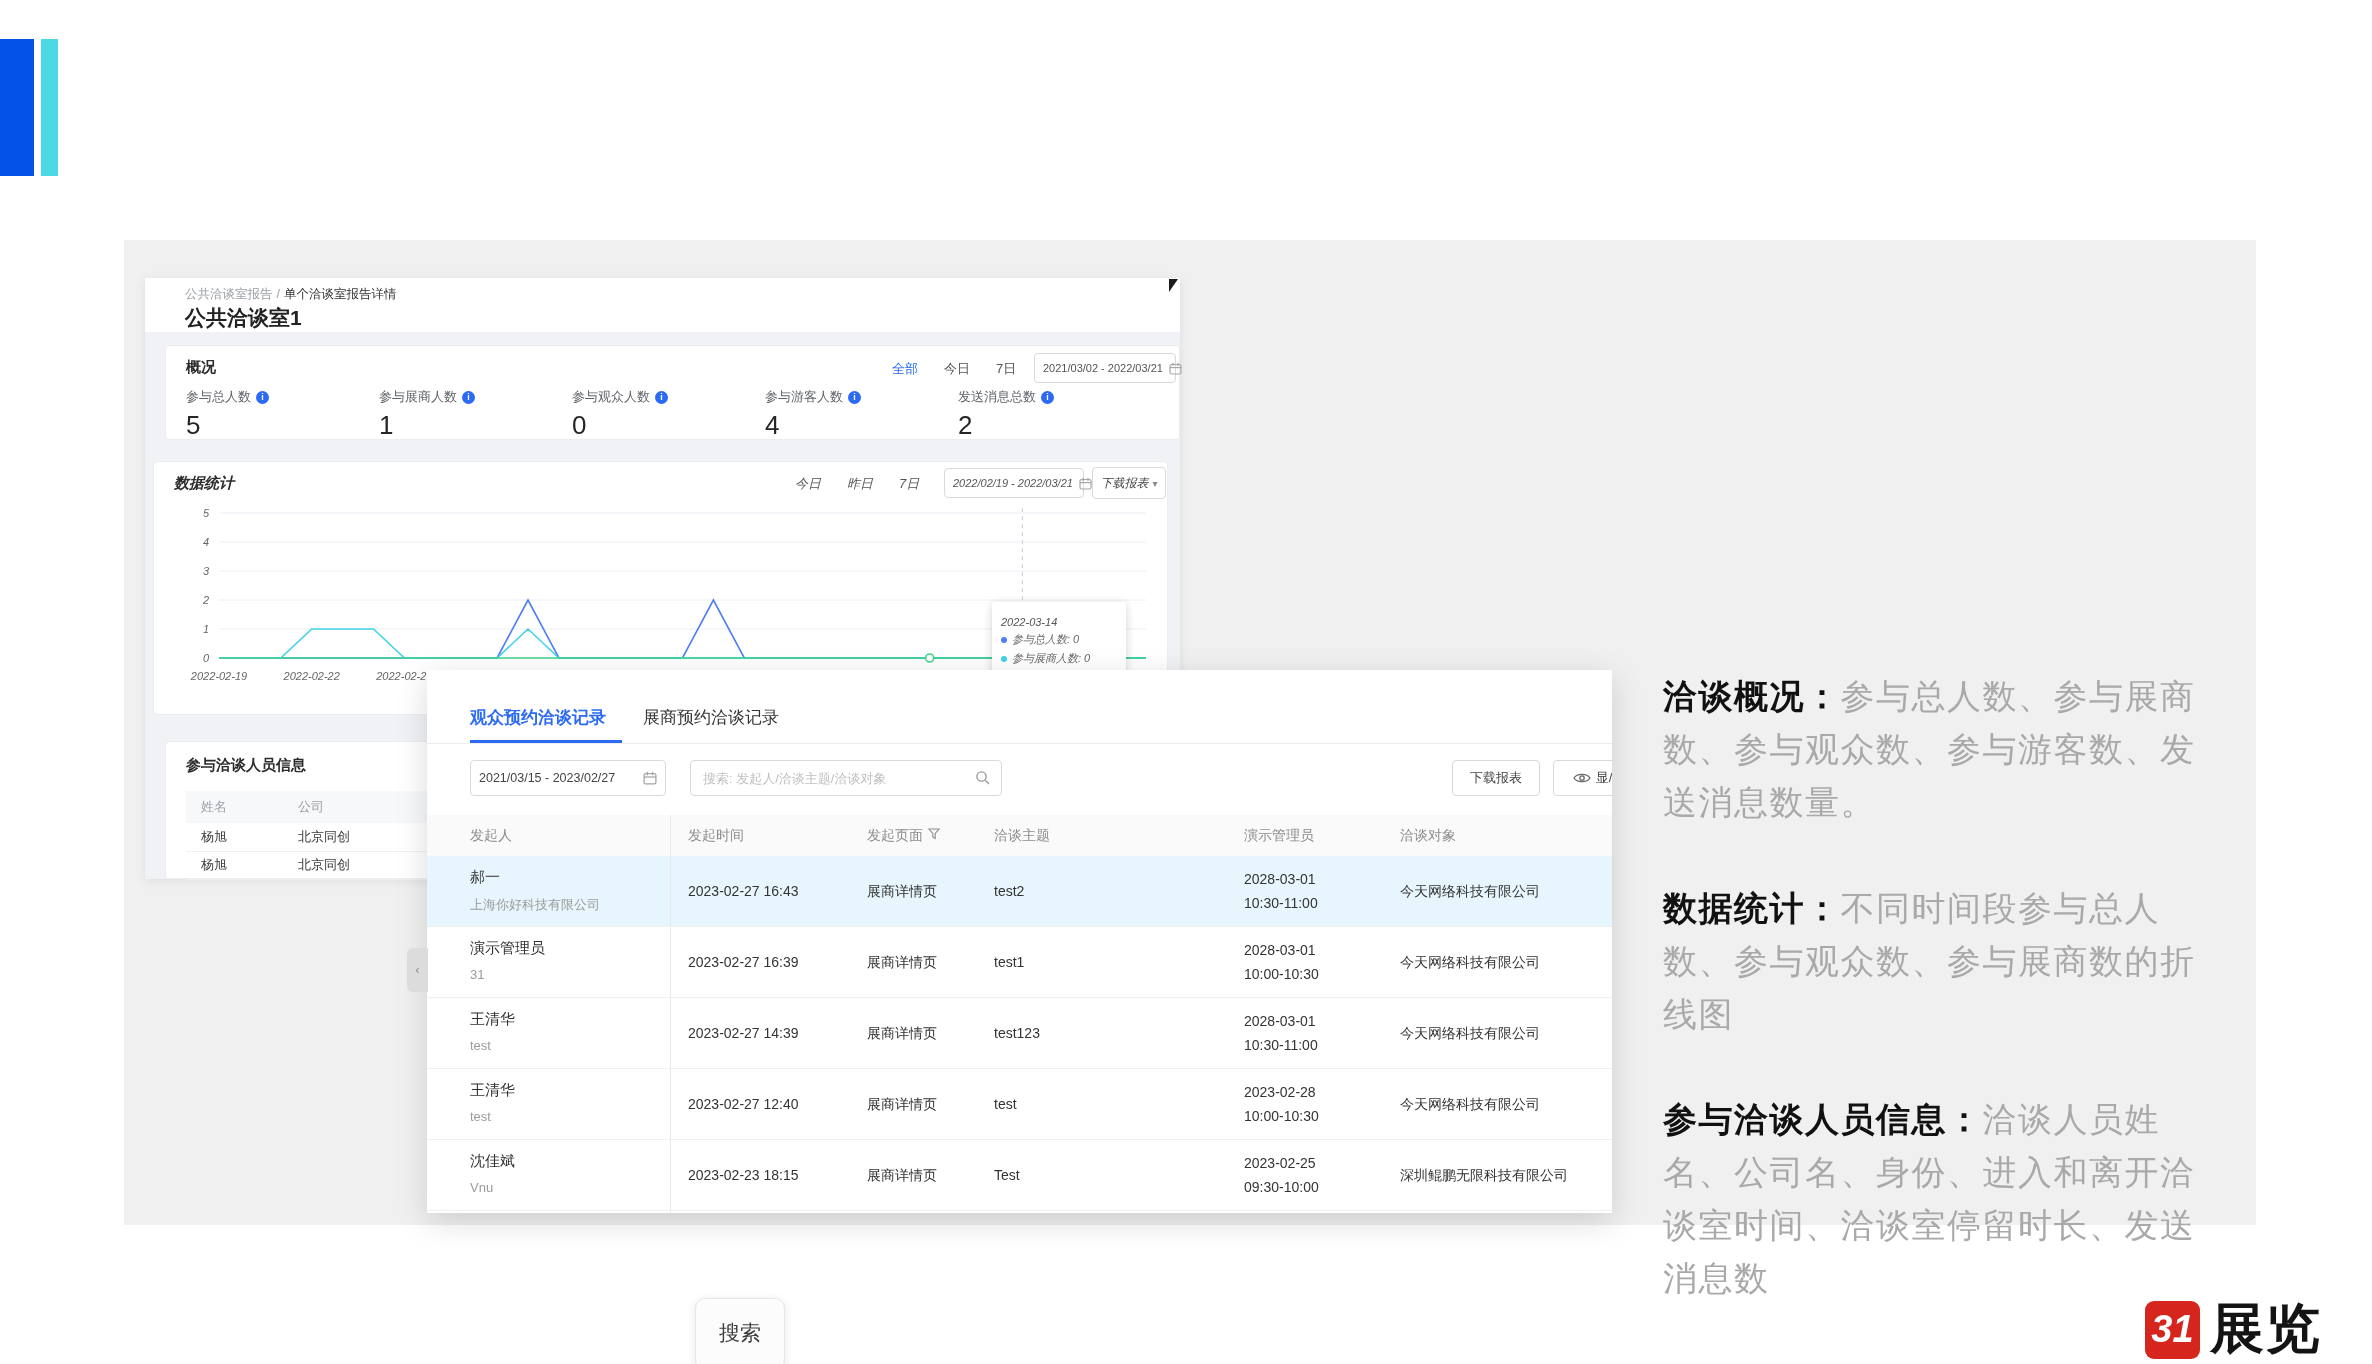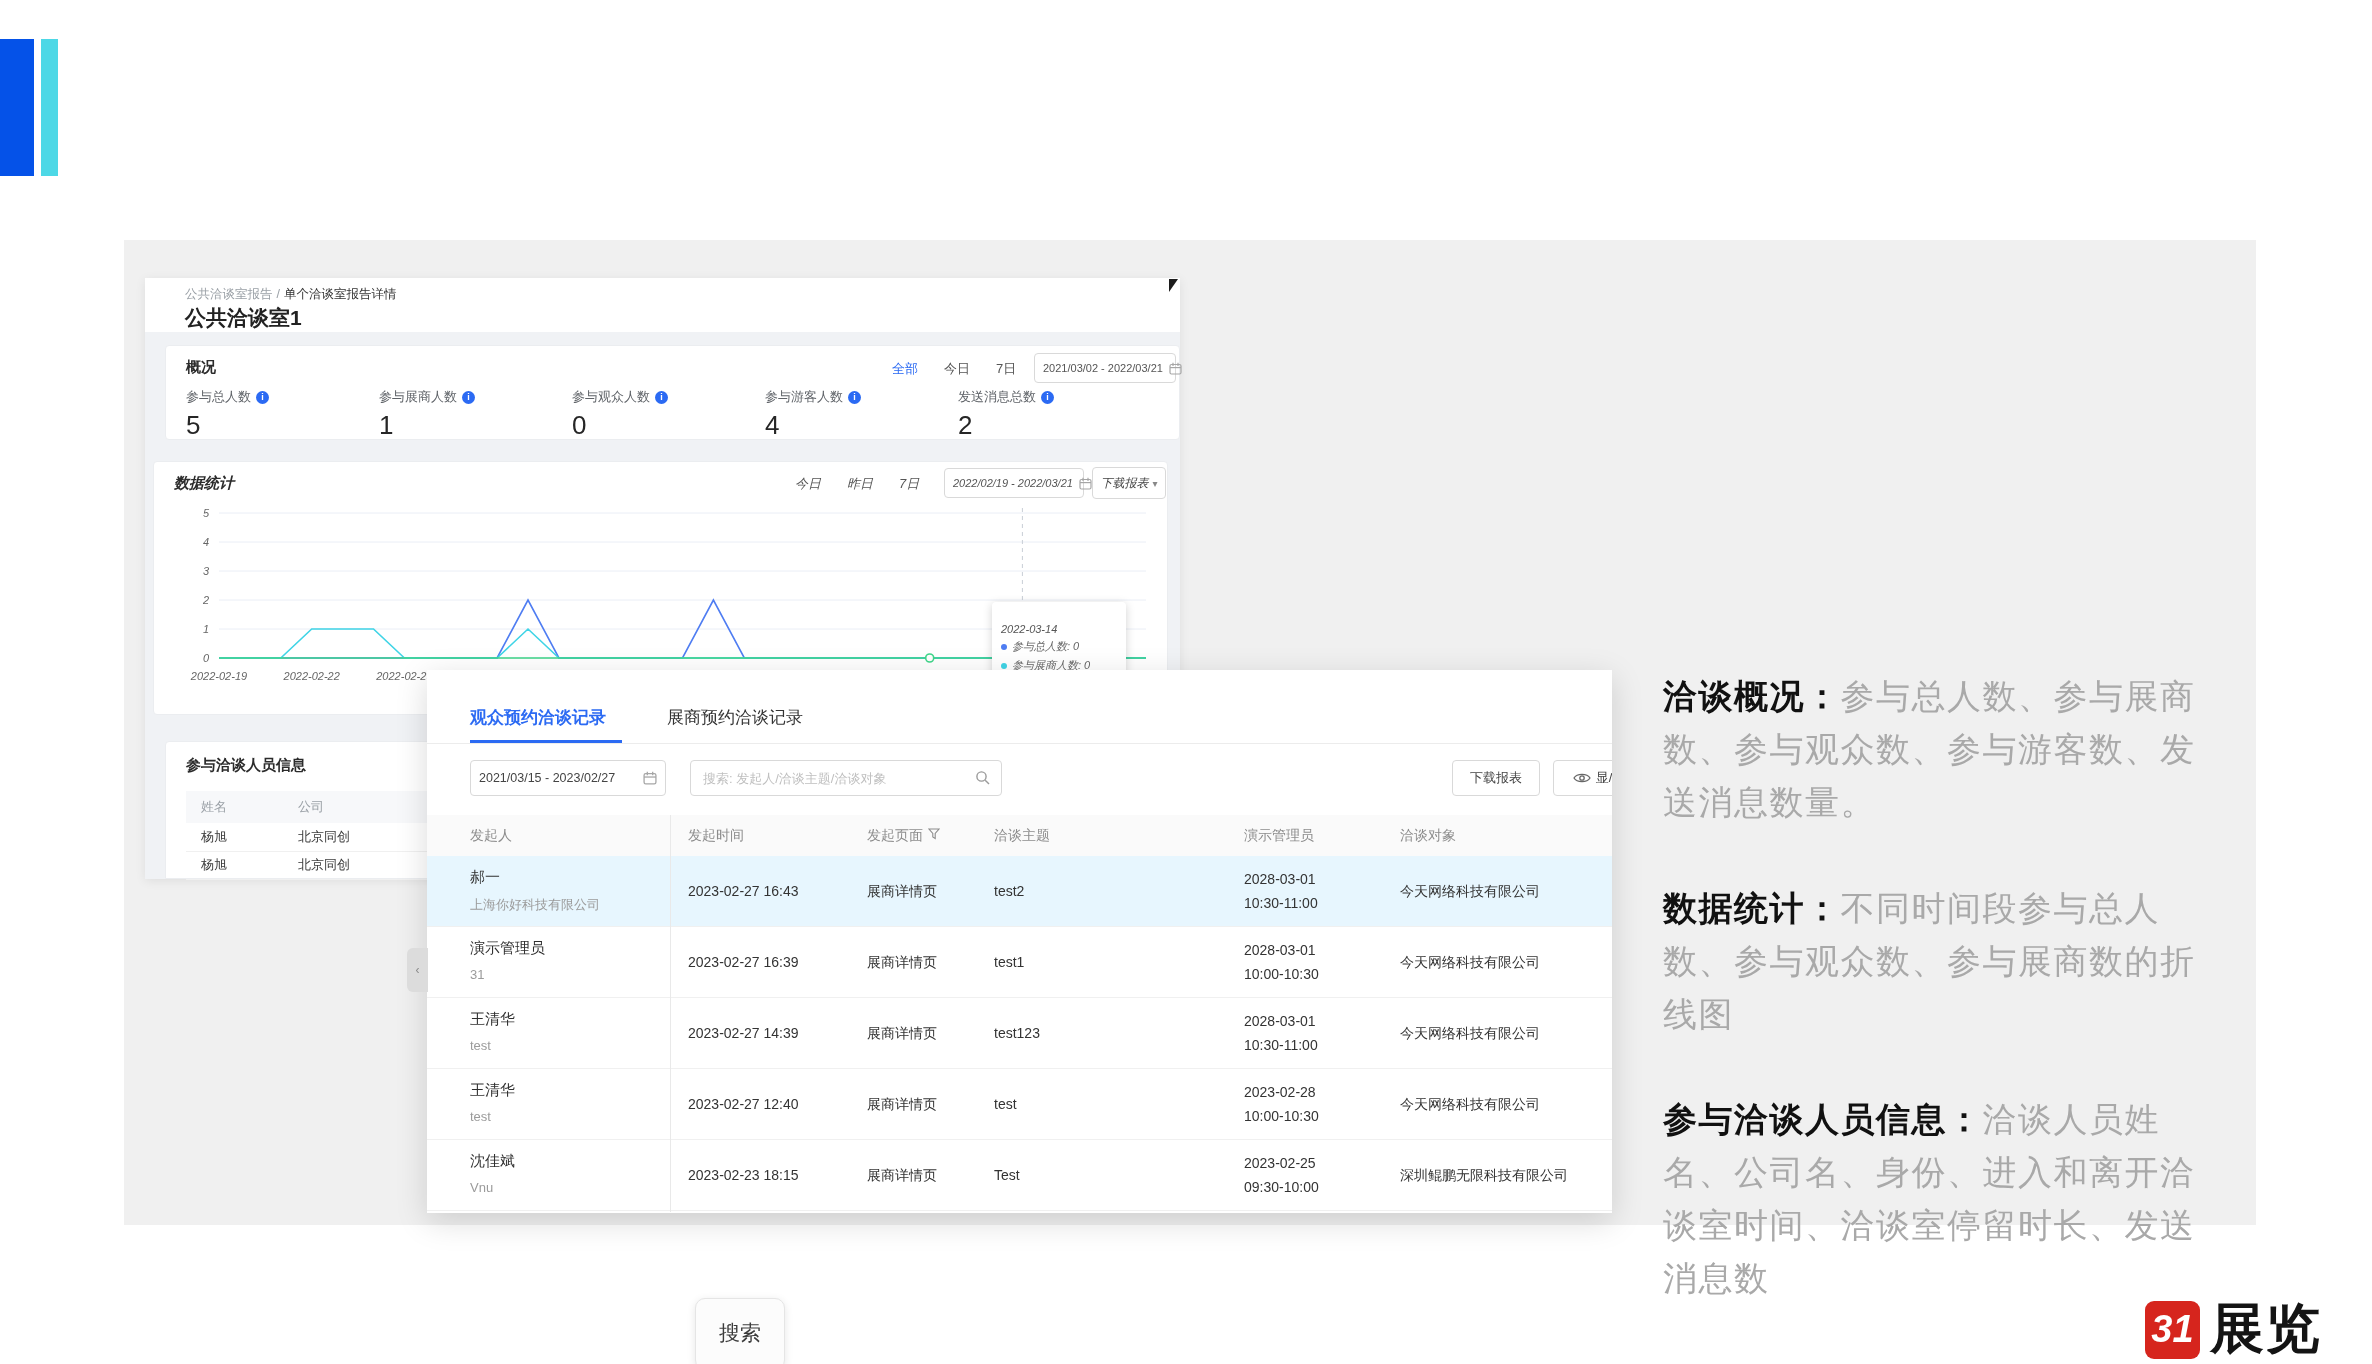--- a/index.html
+++ b/index.html
@@ -34,21 +34,21 @@
   
   .stats-row{position:absolute;left:20px;top:42px;display:flex;}
   .stat{width:193px;}
   .stat-label{font-size:13px;color:#5f6368;display:flex;align-items:center;}
   .info-dot{display:inline-block;width:13px;height:13px;border-radius:50%;background:#2b6af3;color:#fff;
             font-size:9px;font-weight:bold;text-align:center;line-height:13px;margin-left:5px;}
   .stat-value{font-size:26px;color:#262626;font-weight:500;margin-top:4px;}
   
   .chart-svg{position:absolute;left:0;top:40px;}
   .tooltip{position:absolute;left:838px;top:140px;width:116px;background:#fff;border-radius:4px;
-           box-shadow:0 2px 10px rgba(0,0,0,.18);padding:21px 9px;font-size:11px;color:#555;z-index:2;}
+           box-shadow:0 2px 10px rgba(0,0,0,.18);padding:14px 9px;font-size:11px;color:#555;z-index:2;}
   .tt-row{display:flex;align-items:center;margin-top:4px;white-space:nowrap;color:#666;}
   .tt-dot{width:6px;height:6px;border-radius:50%;margin-right:5px;flex:none;}
   
   .p-table-head{position:absolute;left:20px;top:49px;width:975px;height:32px;background:#f7f8fa;
                 font-size:13px;color:#9aa0a6;line-height:32px;}
   .p-row{position:absolute;left:20px;width:975px;height:28px;border-bottom:1px solid #f0f0f0;
          font-size:13px;color:#3c3c3c;line-height:28px;}
   .p-cell-name{position:absolute;left:15px;}
   .p-cell-co{position:absolute;left:112px;}
   
@@ -221,21 +221,21 @@
       </div>
     </div>
 
     <div class="handle">
         <span>‹</span>
       </div>
 
     <div class="records">
       <div id="tabs">
           <div class="tab active" style="left: 43px;">观众预约洽谈记录</div>
-          <div class="tab" style="left: 240px; text-align: center;">展商预约洽谈记录</div>
+          <div class="tab" style="left: 216px; text-align: center;">展商预约洽谈记录</div>
         </div>
       <div class="tab-underline"></div>
       <div class="tab-rule"></div>
 
       <div class="datebox r-datebox" style="height:36px;">
         <span style="font-size:12.5px;color:#444;">2021/03/15 - 2023/02/27</span>
         <svg class="cal-icon" width="14" height="14" viewBox="0 0 13 13">
             <rect x="1" y="2.5" width="11" height="9.5" rx="1.5" fill="none" stroke="#a6a6a6" stroke-width="1.2"></rect>
             <line x1="4" y1="0.8" x2="4" y2="4" stroke="#a6a6a6" stroke-width="1.2"></line>
             <line x1="9" y1="0.8" x2="9" y2="4" stroke="#a6a6a6" stroke-width="1.2"></line>

